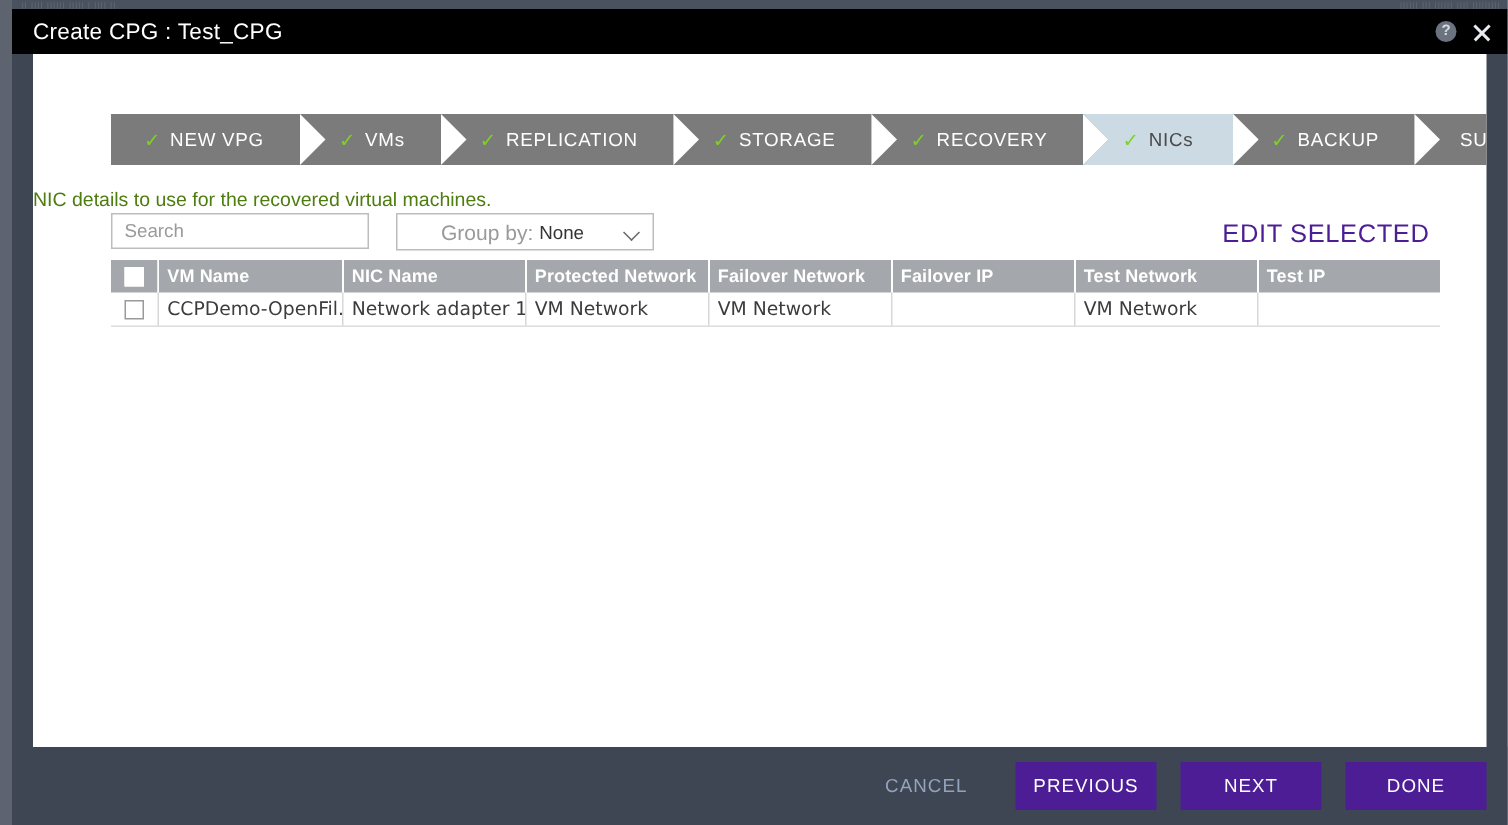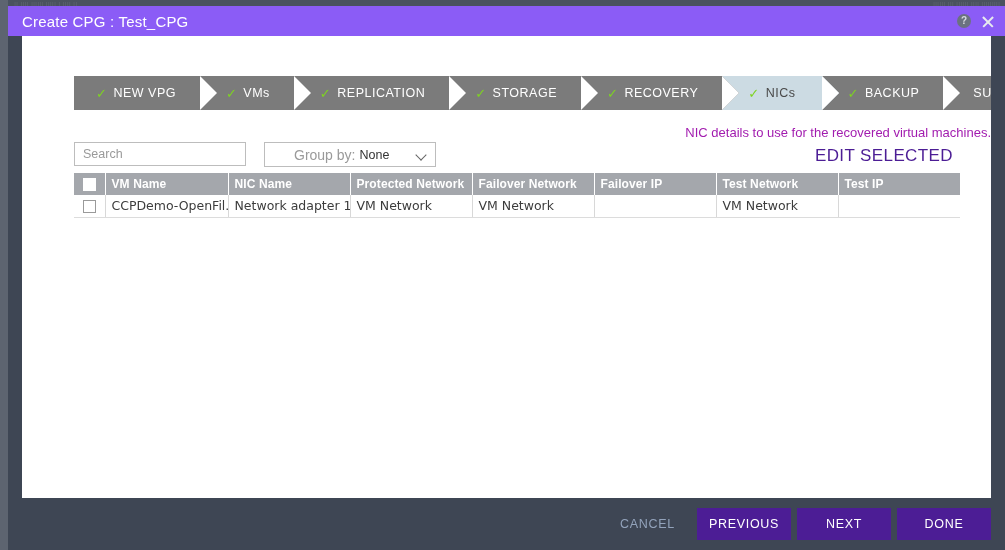--- a/index.html
+++ b/index.html
@@ -62,21 +62,21 @@
     flex-direction: column;
   }
 
   .titlebar {
     position: relative;
     height: 30px;
     flex: 0 0 30px;
     display: flex;
     align-items: center;
     padding: 0 0 0 14px;
-    background: #8b5cf6;
+    background: #000000;
   }
   .title-text {
     color: #ffffff;
     font-size: 15px;
     letter-spacing: .2px;
     font-weight: normal;
   }
   .titlebar-actions {
     position: absolute;
     right: 10px;
@@ -185,23 +185,23 @@
   .steps .step:nth-child(4) { padding-left: 26px; padding-right: 24px; }
   .steps .step:nth-child(5) { padding-left: 26px; padding-right: 24px; }
   .steps .step:nth-child(6) { padding-left: 26px; padding-right: 26px; }
   .steps .step:nth-child(7) { padding-left: 26px; padding-right: 24px; }
   .steps .step:nth-child(8) { padding-left: 30px; padding-right: 26px; }
 
   .subtitle {
     position: absolute;
     left: 0; right: 0;
     top: 89px;
-    text-align: right;
+    text-align: left;
     font-size: 13px;
-    color: #a21caf;
+    color: #4d7c0f;
   }
 
   
   .toolbar {
     position: absolute;
     left: 52px;
     top: 106px;
     right: 38px;
     height: 26px;
   }
@@ -360,21 +360,21 @@
 
   
   .footer {
     flex: 0 0 52px;
     height: 52px;
     background: #3e4654;
     display: flex;
     align-items: center;
     justify-content: flex-end;
     padding-right: 14px;
-    gap: 6px;
+    gap: 16px;
   }
   .btn {
     height: 32px;
     min-width: 94px;
     background: #4c1d95;
     color: #ffffff;
     border: 0;
     font-family: "Liberation Sans", sans-serif;
     font-size: 12.5px;
     letter-spacing: .7px;

